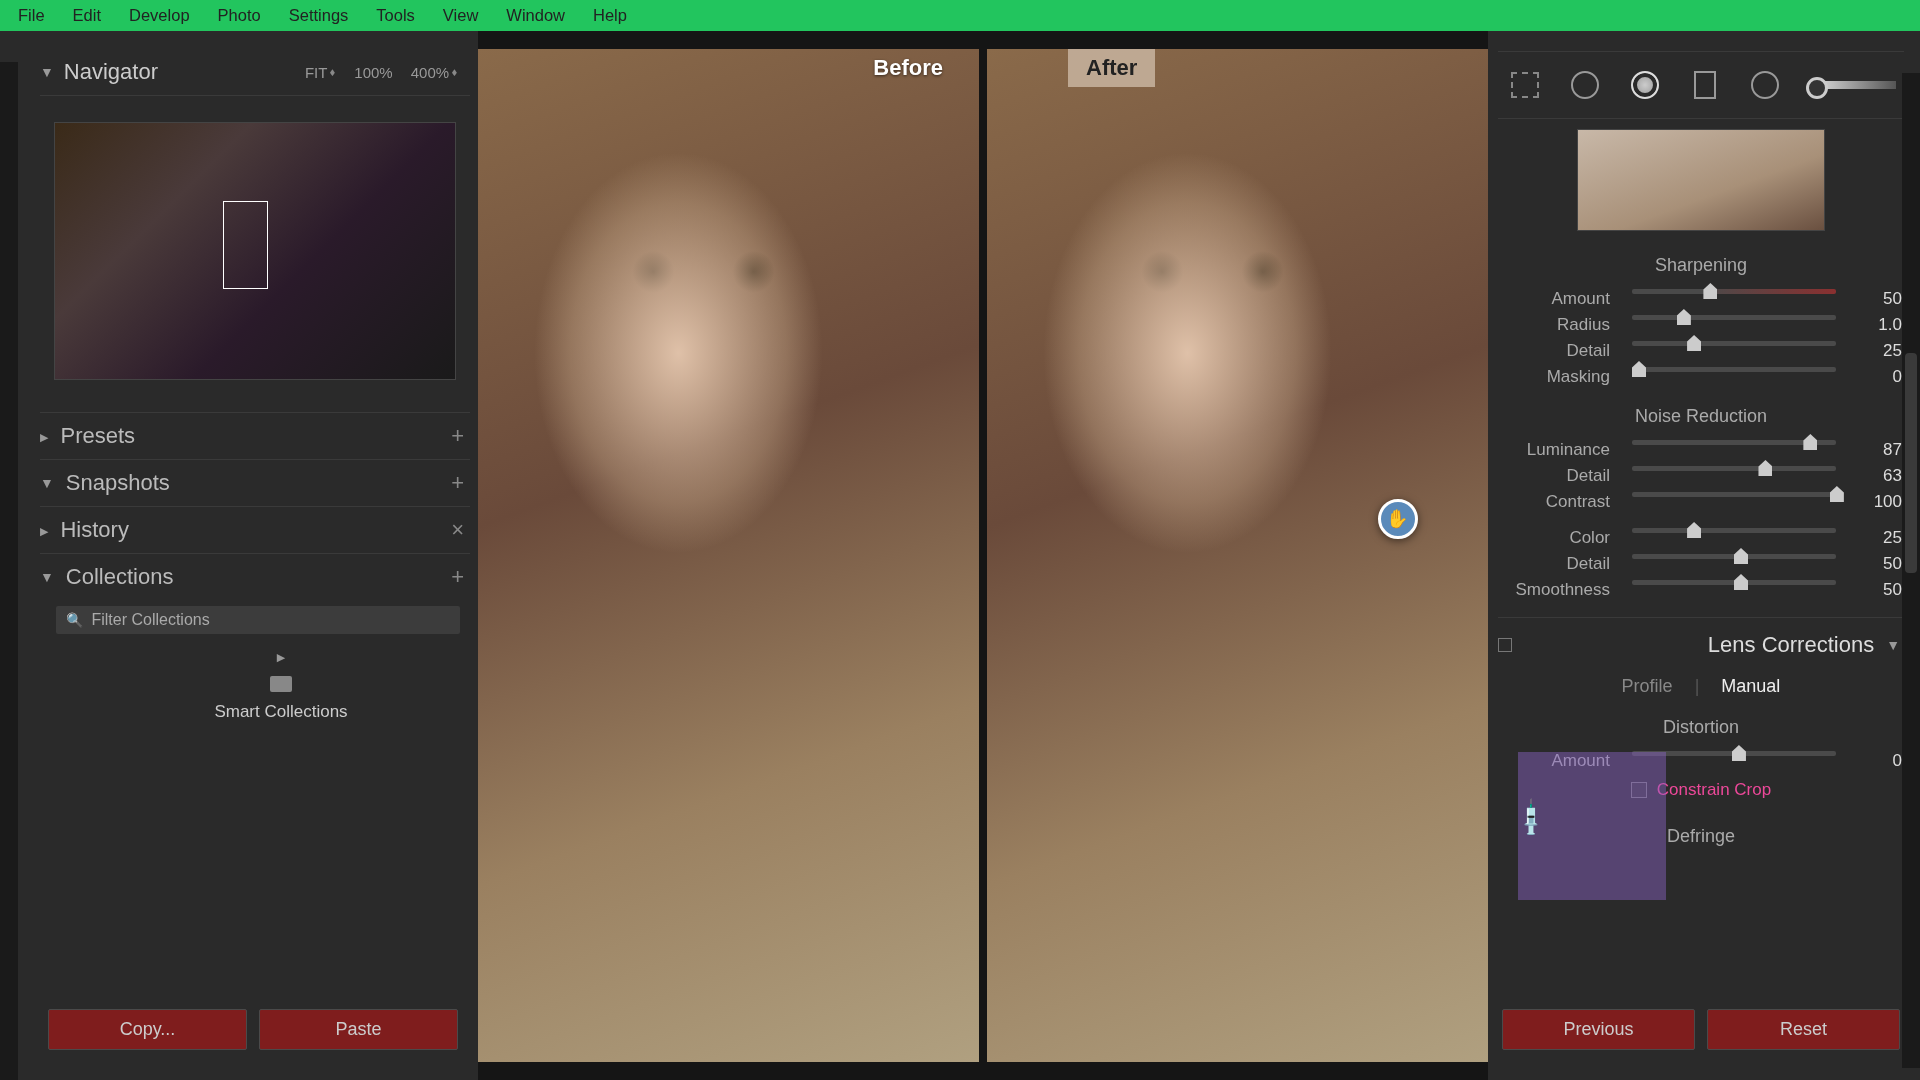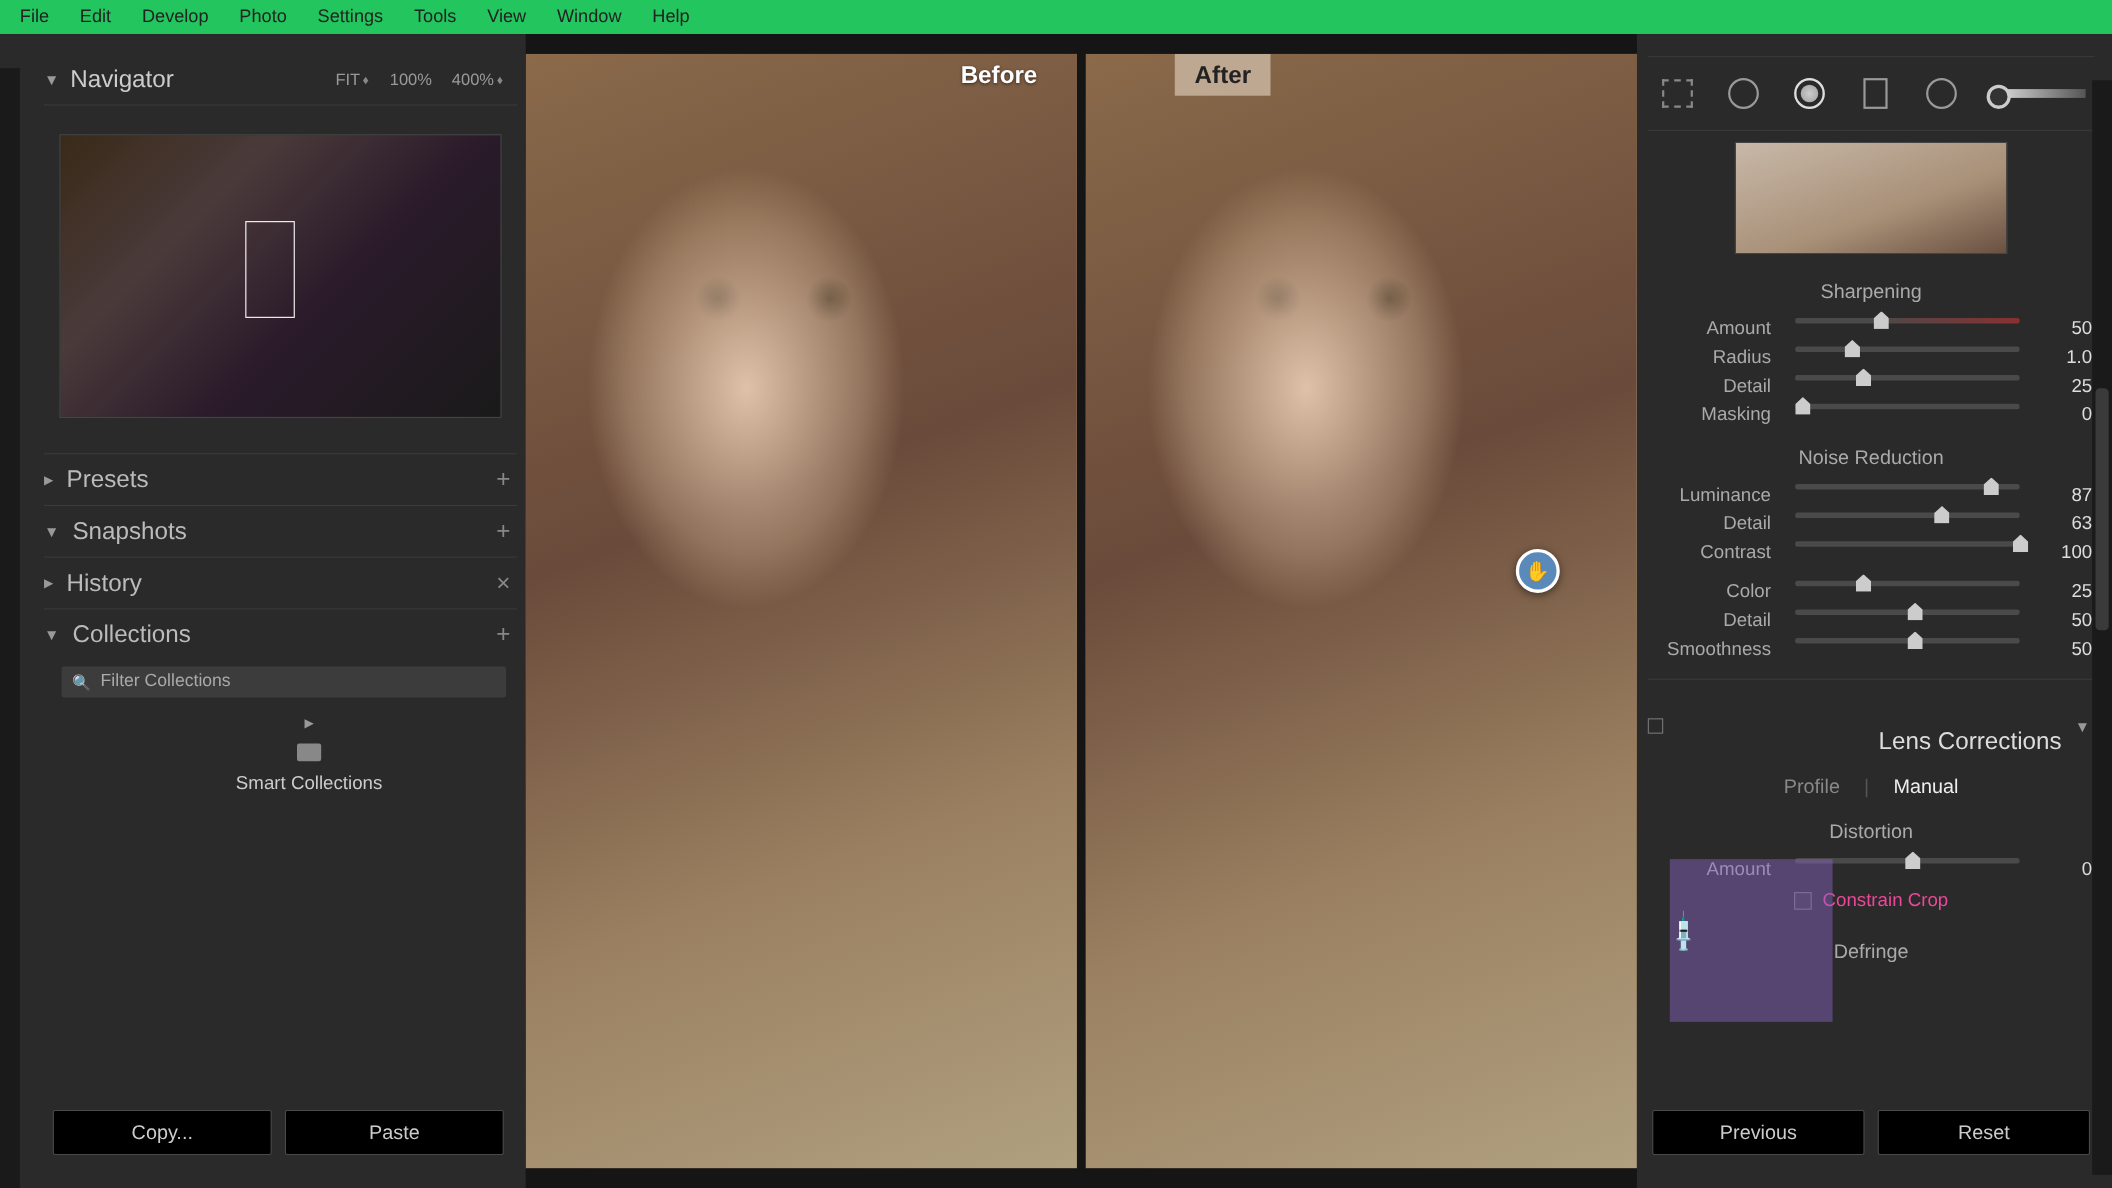--- a/index.html
+++ b/index.html
@@ -31,21 +31,21 @@
   .section-title { font-size: 22px; color: #bbb; }
   .plus { font-size: 22px; color: #888; }
   .xclose { font-size: 22px; color: #888; }
 
   .filter-box { margin: 6px 10px 8px 16px; background: #3c3c3c; padding: 5px 10px; border-radius: 2px; display:flex; align-items:center; gap:8px; font-size:16px; color:#aaa;}
   .filter-icon { font-size: 14px; color:#999; }
   .tree-row { display:flex; align-items:center; gap:10px; padding: 4px 0 4px 52px; font-size: 17px; color:#ccc;flex-direction:column;}
   .tree-row .folder-icon { width:22px; height:16px; background:#888; display:inline-block; border-radius:2px;}
 
   .left-bottom { margin-top: auto; display: flex; gap: 12px; padding: 12px 12px 30px 8px; }
-  .btn { flex:1; background: #000000; color:#ccc; text-align:center; padding: 9px 0; font-size:18px; border: 1px solid #4a4a4a; border-radius:2px; cursor:pointer;}
+  .btn { flex:1; background: #7f1d1d; color:#ccc; text-align:center; padding: 9px 0; font-size:18px; border: 1px solid #4a4a4a; border-radius:2px; cursor:pointer;}
 
   
   .center { flex: 1; display: flex; background: #151515; position: relative; padding: 18px 0;}
   .preview { flex:1; position:relative; background: linear-gradient(160deg, #5a4030 0%, #a08060 25%, #c8a890 40%, #b89878 55%, #806050 75%, #8a7050 100%); margin:0 4px; overflow:hidden;}
   .preview.before { margin-left:0;}
   .preview.after { margin-right:0;}
   .badge { position:absolute; top:0; font-size:22px; font-weight:600; padding: 6px 18px; }
   .badge-before { right:18px; color:#fff; text-shadow: 0 1px 3px rgba(0,0,0,.6);}
   .badge-after { left:36px; color:#222; background: rgba(200,180,160,0.85); margin-left: 45px;}
   .face { position:absolute; inset:0; background:
@@ -75,21 +75,21 @@
 
   .group-title { text-align:center; font-size:18px; color:#aaa; padding: 6px 0 10px 0;}
   .slider-row { display:flex; gap:22px; padding: 3px 2px; font-size:17px;}
   .slider-label { width:110px; text-align:right; color:#aaa;}
   .slider-track { flex:1; height:5px; background:#4a4a4a; position:relative; border-radius:2px;}
   .slider-track.gr-red { background: linear-gradient(90deg, #4a4a4a 0%, #4a4a4a 35%, #8a3030 100%);}
   .slider-thumb { position:absolute; top:-6px; width:14px; height:16px; background:#ccc; clip-path: polygon(50% 0, 100% 40%, 100% 100%, 0 100%, 0 40%);}
   .slider-val { width:44px; text-align:right; color:#ddd; font-size:17px;}
 
   .section-hdr-r { display:flex; justify-content:flex-end; align-items:center; gap:12px; padding: 14px 4px 10px 0; border-top:1px solid #3a3a3a; margin-top:14px;}
-  .section-hdr-r .t { font-size:22px; color:#ddd;margin-top:29px;}
+  .section-hdr-r .t { font-size:22px; color:#ddd;}
   .sq-toggle { width:14px; height:14px; border:1px solid #777; margin-right:auto; }
 
   .tabrow { display:flex; justify-content:center; gap:22px; padding:8px 0 14px 0; font-size:18px; color:#888;}
   .tabrow .sep { color:#555;}
   .tabrow .active { color:#eee;}
 
   .checkbox-row { display:flex; justify-content:center; align-items:center; gap:10px; padding:6px 0 12px 0; font-size:17px; color:#ec4899;}
   .chk { width:16px; height:16px; border:1px solid #777; background:#333;}
 
   .defringe { position:relative; padding: 8px 0;}

